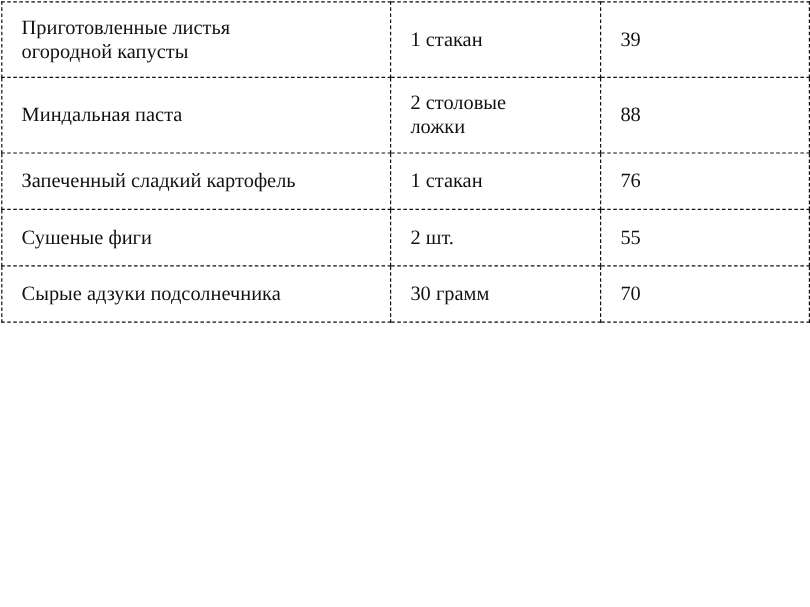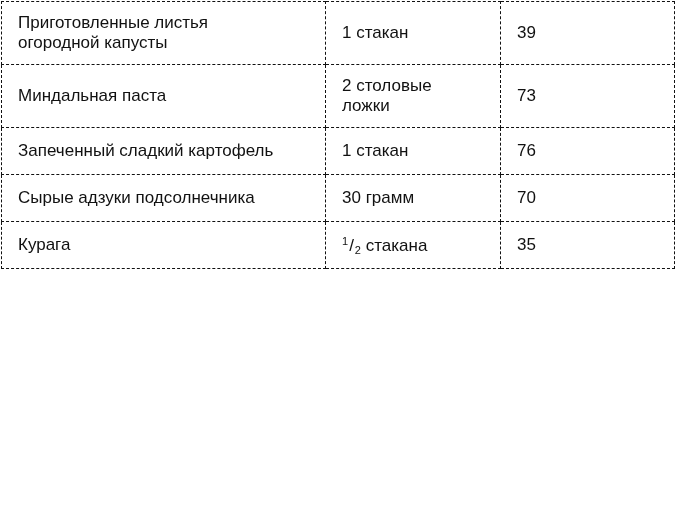--- a/index.html
+++ b/index.html
@@ -1,21 +1,21 @@
 <!DOCTYPE html>
 <html><head>
 <meta charset="utf-8">
 <style>
   html, body { margin: 0; padding: 0; background: #ffffff; }
   body { width: 675px; height: 506px; overflow: hidden; position: relative; }
   table.food-table {
     position: absolute; left: 1px; top: 1px;
     width: 673px;
     border-collapse: collapse;
-    font-family: Liberation Sans, sans-serif;
+    font-family: Liberation Serif, serif;
     font-size: 17px;
     color: #111;
     table-layout: fixed;
   }
   table.food-table td {
     border: 1.5px dashed #111;
     vertical-align: middle;
     padding: 0 0 0 16px;
     line-height: 20px;
   }
@@ -39,33 +39,31 @@
     </colgroup>
   <tbody>
     <tr class="tall">
       <td style="padding-right:110px">Приготовленные листья огородной капусты</td>
       <td>1 стакан</td>
       <td>39</td>
     </tr>
     <tr class="tall">
       <td>Миндальная паста</td>
       <td style="padding-right:40px">2 столовые ложки</td>
-      <td>73</td>
+      <td>88</td>
     </tr>
     <tr class="r">
       <td>Запеченный сладкий картофель</td>
       <td>1 стакан</td>
       <td>76</td>
     </tr>
     <tr class="r">
+      <td>Сушеные фиги</td>
+      <td>2 шт.</td>
+      <td>55</td>
+    </tr>
+    <tr class="r">
       <td>Сырые адзуки подсолнечника</td>
       <td>30 грамм</td>
       <td>70</td>
-    </tr>
-    <tr class="r">
-      <td>Курага</td>
-      <td>
-        <span class="frac"><sup>1</sup><span class="slash">/</span><sub>2</sub></span><span> стакана</span>
-      </td>
-      <td>35</td>
     </tr>
   </tbody>
 </table>
 
 </body></html>

